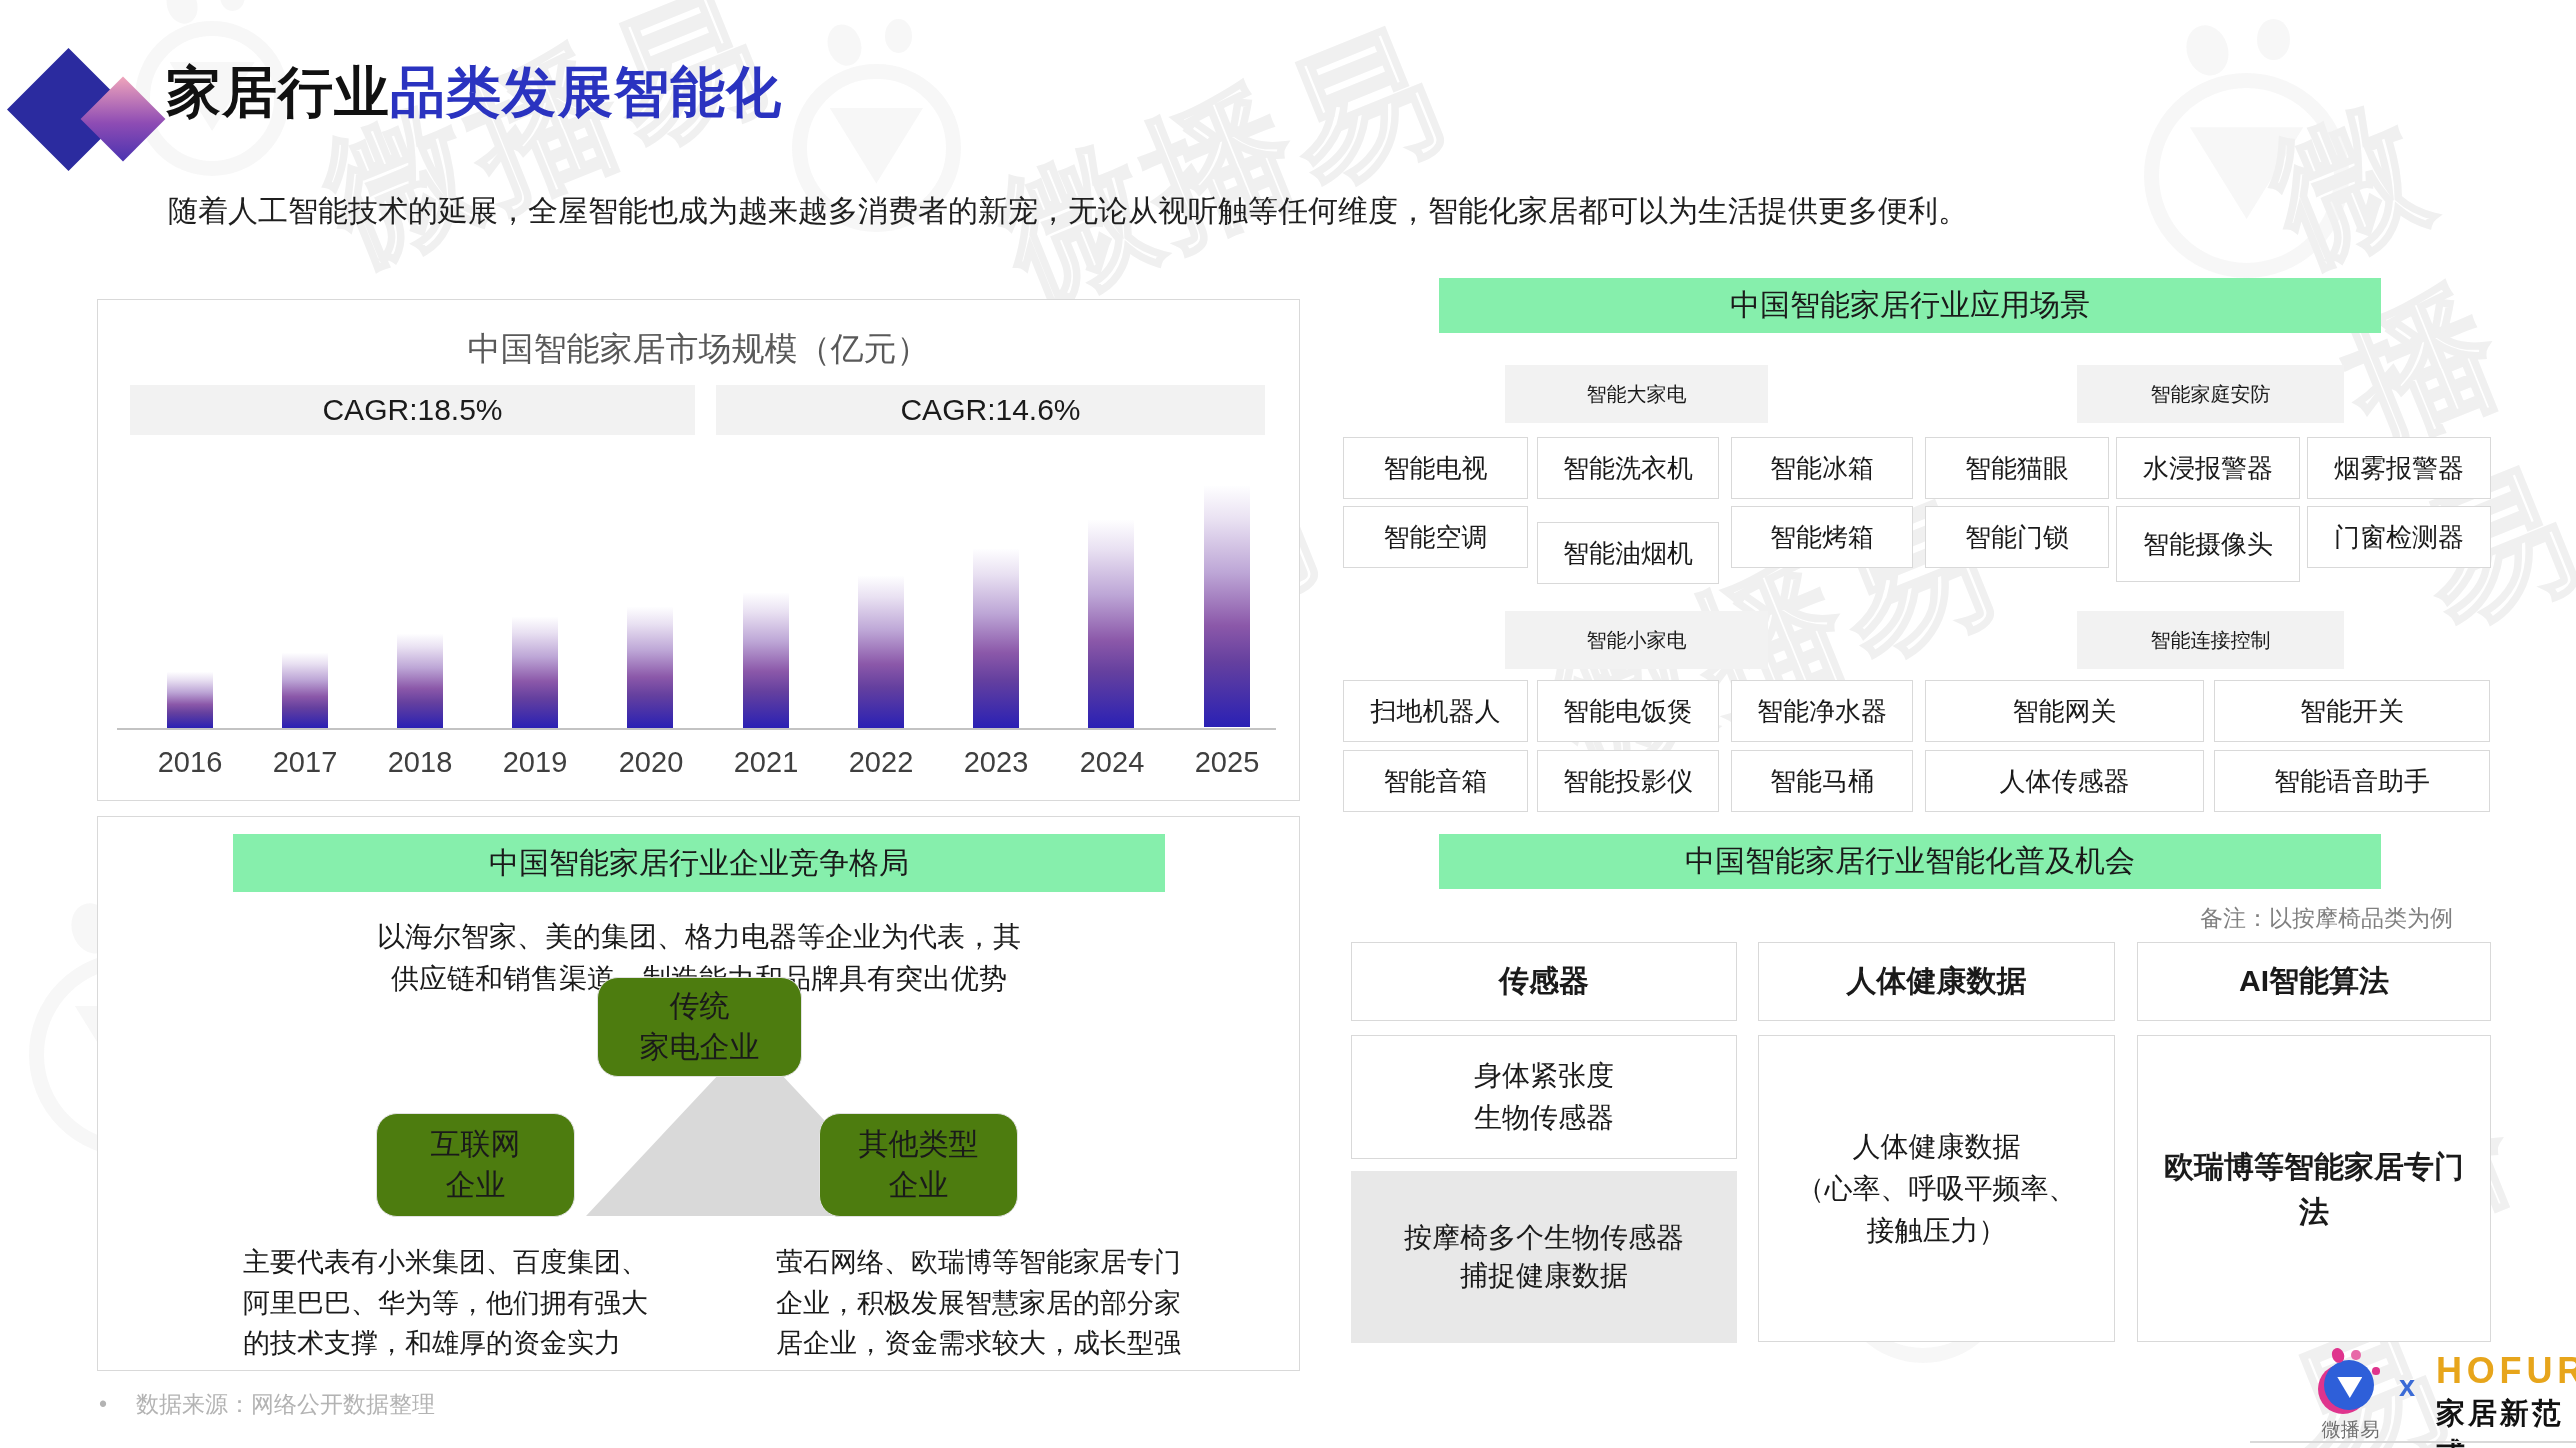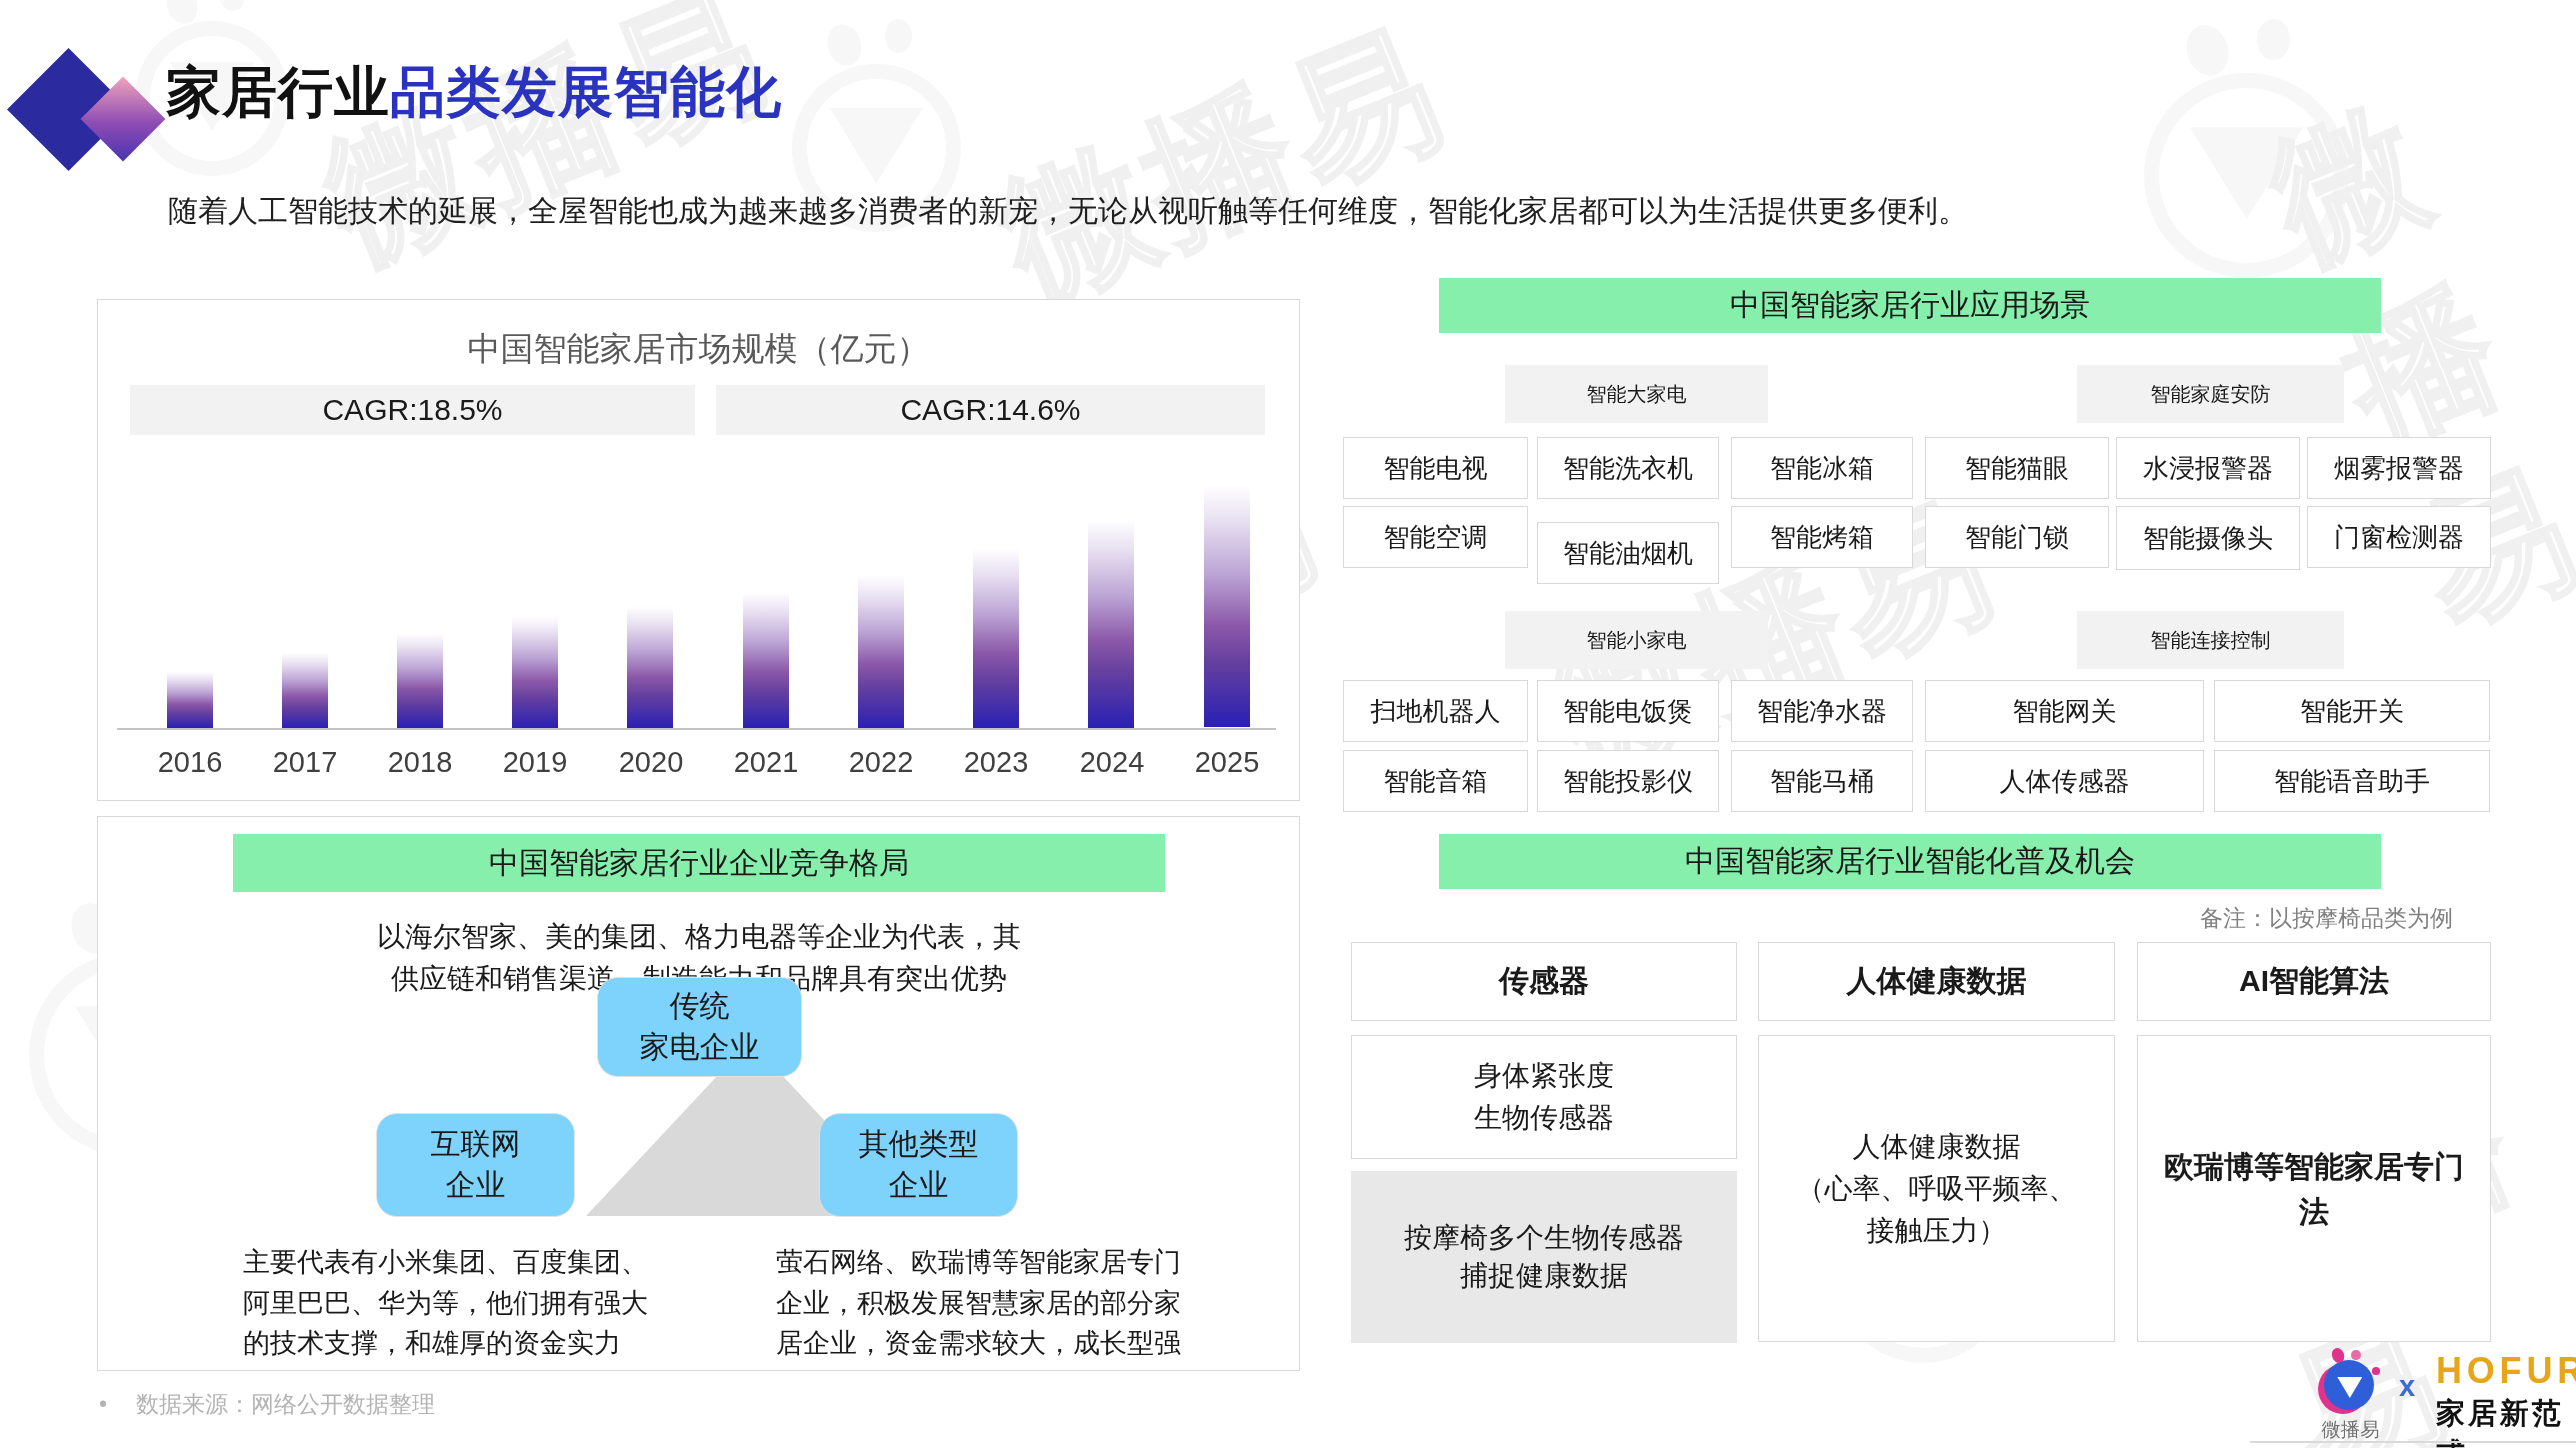--- a/index.html
+++ b/index.html
@@ -36,21 +36,21 @@
 
   
   .chart-title{left:0;top:27px;width:100%;text-align:center;font-size:33px;color:#595959;}
   .cagr{background:#f2f2f2;font-size:30px;color:#1a1a1a;}
   .axis{left:19.3px;top:428px;width:1159px;height:1.9px;background:#c3c3c3;}
   .bar{position:absolute;width:46px;
        background:linear-gradient(180deg,#fefeff 0%,#e9e1f2 14%,#bda6d6 36%,#8b58a9 58%,#65409f 73%,#4630a9 87%,#2a20b5 100%);}
   .year{position:absolute;top:446px;transform:translateX(-50%);font-size:29px;color:#3f3f3f;}
 
   
-  .rbox{background:#7dd3fc;border:1px solid #e2e2e2;border-radius:21px;font-size:30px;color:#1a1a1a;box-sizing:border-box;}
+  .rbox{background:#4d7c0f;border:1px solid #e2e2e2;border-radius:21px;font-size:30px;color:#1a1a1a;box-sizing:border-box;}
   .tri-big{background:#d9d9d9;clip-path:polygon(40% 0,60% 0,100% 100%,0 100%);}
   .desc{font-size:27px;line-height:1.5;color:#1a1a1a;}
 
   
   .colhead{border:1.9px solid #d9d9d9;background:#fff;font-size:30px;font-weight:700;box-sizing:border-box;}
   .graybox{background:#e8e8e8;font-size:28px;box-sizing:border-box;}
   .opbox{border:1.9px solid #d9d9d9;background:#fff;font-size:28px;box-sizing:border-box;line-height:1.5;}
 
   
   .src{font-size:23px;color:#b3b3b3;}
@@ -180,21 +180,21 @@
   <div class="abs gbox flexc" style="left:1537px;top:437px;width:182px;height:62px;">智能洗衣机</div>
   <div class="abs gbox flexc" style="left:1731px;top:437px;width:182px;height:62px;">智能冰箱</div>
   <div class="abs gbox flexc" style="left:1925px;top:437px;width:184px;height:62px;">智能猫眼</div>
   <div class="abs gbox flexc" style="left:2116px;top:437px;width:184px;height:62px;">水浸报警器</div>
   <div class="abs gbox flexc" style="left:2307px;top:437px;width:184px;height:62px;">烟雾报警器</div>
 
   <div class="abs gbox flexc" style="left:1343px;top:506px;width:185px;height:62px;">智能空调</div>
   <div class="abs gbox flexc" style="left:1537px;top:506px;width:182px;height:62px;margin-top:16px;">智能油烟机</div>
   <div class="abs gbox flexc" style="left:1731px;top:506px;width:182px;height:62px;">智能烤箱</div>
   <div class="abs gbox flexc" style="left:1925px;top:506px;width:184px;height:62px;">智能门锁</div>
-  <div class="abs gbox flexc" style="left:2116px;top:506px;width:184px;height:64px;">智能摄像头</div>
+  <div class="abs gbox flexc" style="left:2116px;top:506px;width:184px;height:76px;">智能摄像头</div>
   <div class="abs gbox flexc" style="left:2307px;top:506px;width:184px;height:62px;">门窗检测器</div>
 
   <div class="abs ghead flexc" style="left:1505px;top:611px;width:263px;height:58px;">智能小家电</div>
   <div class="abs ghead flexc" style="left:2077px;top:611px;width:267px;height:58px;">智能连接控制</div>
 
   <div class="abs gbox flexc" style="left:1343px;top:680px;width:185px;height:62px;">扫地机器人</div>
   <div class="abs gbox flexc" style="left:1537px;top:680px;width:182px;height:62px;">智能电饭煲</div>
   <div class="abs gbox flexc" style="left:1731px;top:680px;width:182px;height:62px;">智能净水器</div>
   <div class="abs gbox flexc" style="left:1925px;top:680px;width:279px;height:62px;">智能网关</div>
   <div class="abs gbox flexc" style="left:2214px;top:680px;width:276px;height:62px;">智能开关</div>

